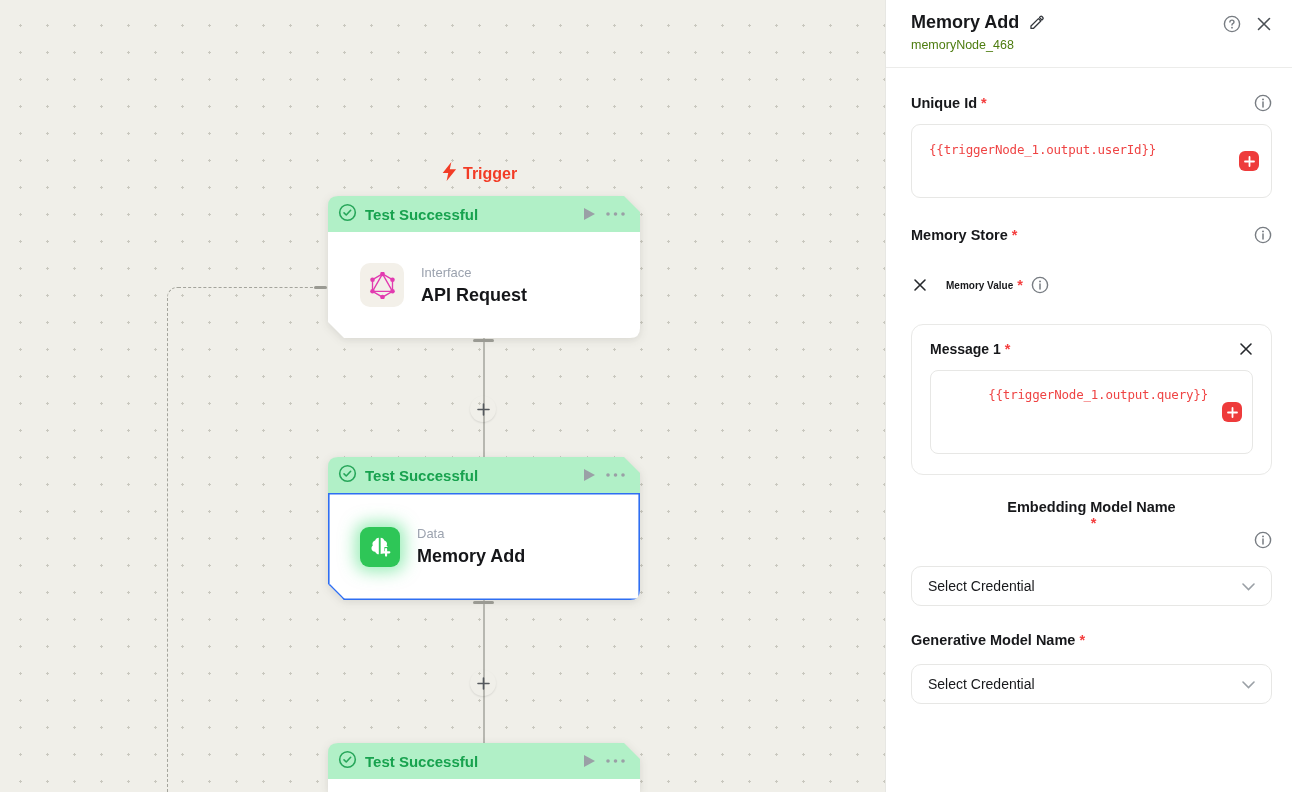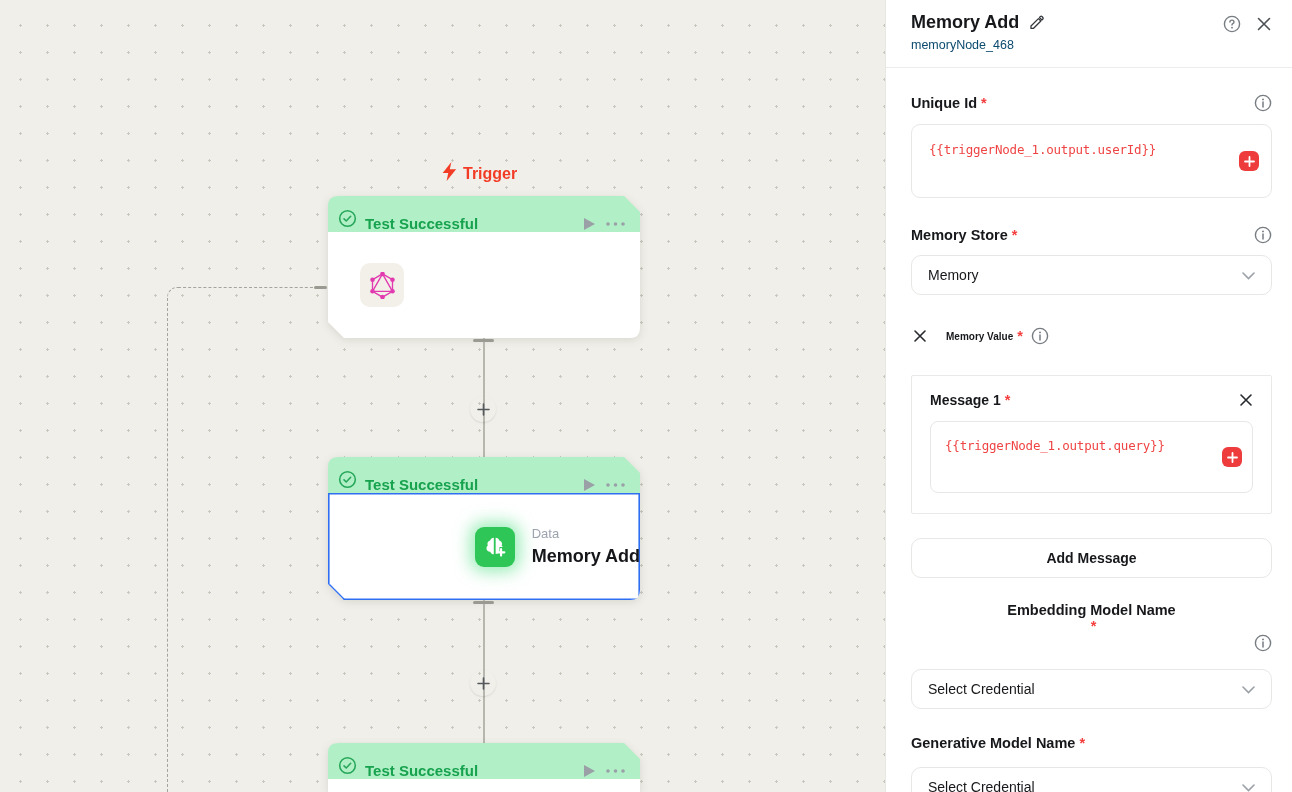--- a/index.html
+++ b/index.html
@@ -20,46 +20,46 @@
     border-left:1.6px dashed #a4a49c; border-top:1.6px dashed #a4a49c; border-top-left-radius:10px; }
   .dash-v { position:absolute; left:167px; top:298px; height:494px; border-left:1.6px dashed #a4a49c; }
 
   
   .trigger { position:absolute; left:441px; top:162px; display:flex; align-items:center; gap:6px;
     color:#f23c26; font-size:16px; font-weight:700; }
 
   
   .node { position:absolute; left:328px; width:312px; filter: drop-shadow(0 2px 4px rgba(40,40,30,.12)); }
   .node-shape { width:312px; height:100%; }
-  .node-header { height:36px; background:#b1f0c7; display:flex; align-items:flex-end; padding:0 14px 0 10px; gap:8px; }
+  .node-header { height:36px; background:#b1f0c7; display:flex; align-items:center; padding:0 14px 0 10px; gap:8px; }
   .status-text { font-size:15px; font-weight:600; color:#17a24e; }
   .header-actions { margin-left:auto; display:flex; align-items:center; gap:9px; }
   .node-body { background:#fff; display:flex; align-items:center; padding-left:32px; gap:17px; position:relative; }
   .node-cat { font-size:13px; color:#9ca3af; margin-bottom:5px; }
   .node-title { font-size:18px; font-weight:700; color:#151619; }
   .tile-api { width:44px; height:44px; background:#f3f0e9; border-radius:10px; display:flex; align-items:center; justify-content:center; }
   .tile-mem { width:40px; height:40px; background:#2ec657; border-radius:9px; display:flex; align-items:center; justify-content:center;
     box-shadow:0 0 16px 5px rgba(74,222,128,.55); }
-  .sel-body { box-shadow: inset 0 0 0 1.6px #2e6ef2; justify-content: flex-end; }
+  .sel-body { box-shadow: inset 0 0 0 1.6px #2e6ef2; }
   .sel-diag { position:absolute; left:-2.5px; bottom:6.7px; width:23px; height:1.6px; background:#2e6ef2; transform:rotate(45deg); }
 
   
   .cline { position:absolute; width:2px; background:#b7b7b0; left:483px; }
   .handle { position:absolute; height:3px; background:#9a9a93; border-radius:2px; }
   .plus-circle { position:absolute; left:470px; width:26px; height:26px; border-radius:50%; background:#fff;
     display:flex; align-items:center; justify-content:center; box-shadow:0 1px 2px rgba(0,0,0,.10); }
 
   
   .panel { position:absolute; left:885px; top:0; width:407px; height:792px; background:#fff;
     border-left:1px solid #e7e7e3; padding:12px 20px 0 25px; overflow:hidden; }
   .panel-top { display:flex; align-items:flex-start; }
   .panel-title-wrap { display:flex; align-items:center; gap:9px; }
   .panel-title { font-size:18px; font-weight:700; color:#17181b; }
   .panel-top-icons { margin-left:auto; display:flex; align-items:center; gap:15px; margin-top:3px; }
-  .panel-sub { font-size:12.5px; color:#0c4a6e; margin-top:5px; }
+  .panel-sub { font-size:12.5px; color:#4d7c0f; margin-top:5px; }
   .divider { border-top:1px solid #ececea; margin:15px -20px 0 -25px; }
 
   .label-row { display:flex; align-items:center; margin-top:26px; }
   .f-label { font-size:14.5px; font-weight:700; color:#17181b; }
   .req { color:#f43f3f; font-weight:700; margin-left:4px; font-size:14.5px; }
   .label-row .info { margin-left:auto; }
 
   .input-box { margin-top:12px; height:74px; border:1px solid #e7e7e5; border-radius:9px; background:#fff;
     position:relative; padding:15px 48px 0 17px; }
   .code-text { font-family:"DejaVu Sans Mono", monospace; font-size:12.5px; color:#ef4444; letter-spacing:-0.2px; }
@@ -69,25 +69,25 @@
   .select { margin-top:11px; height:40px; border:1px solid #e7e7e5; border-radius:10px; background:#fff;
     display:flex; align-items:center; padding:0 16px; cursor:pointer; }
   .select-text { font-size:14px; color:#17181b; }
   .select .chev { margin-left:auto; }
 
   .mv-row { display:flex; align-items:center; margin-top:32px; }
   .mv-row .x-btn { margin-left:2px; }
   .mv-label { margin-left:19px; font-size:10px; font-weight:700; color:#17181b; }
   .mv-row .info { margin-left:8px; }
 
-  .msg-card { margin-top:30px; border:1px solid #e9e9e7; border-radius:2px; padding:16px 18px 20px 18px; }
+  .msg-card { margin-top:30px; border:1px solid #e9e9e7; border-radius:12px; padding:16px 18px 20px 18px; }
   .msg-head { display:flex; align-items:center; }
   .msg-label { font-size:14px; font-weight:700; color:#17181b; }
   .msg-head .x-btn { margin-left:auto; }
-  .inner-box { margin-top:13px; height:72px; border:1px solid #e7e7e5; border-radius:8px; position:relative; padding:14px 44px 0 14px; }
+  .inner-box { margin-top:13px; height:84px; border:1px solid #e7e7e5; border-radius:8px; position:relative; padding:14px 44px 0 14px;text-align:right; }
   .inner-box .plus-btn { right:10px; }
 
   .add-msg-btn { margin-top:24px; width:100%; height:40px; border:1px solid #e7e7e5; border-radius:10px; background:#fff;
     font-size:14px; font-weight:600; color:#17181b; font-family:"Liberation Sans",sans-serif; cursor:pointer; }
 
   .icon-btn { background:none; border:none; padding:0; cursor:pointer; display:flex; align-items:center; }
 </style>
 </head>
 <body>
 
@@ -143,20 +143,24 @@
               <g fill="#e23bb0">
                 <circle cx="50" cy="7" r="8.5"></circle>
                   <circle cx="87" cy="28.5" r="8.5"></circle>
                   <circle cx="87" cy="71.5" r="8.5"></circle>
                 <circle cx="50" cy="93" r="8.5"></circle>
                   <circle cx="13" cy="71.5" r="8.5"></circle>
                   <circle cx="13" cy="28.5" r="8.5"></circle>
               </g>
             </svg>
           </span>
+          <span>
+            <div class="node-cat">Interface</div>
+            <div class="node-title">API Request</div>
+          </span>
         </div>
       </div>
     </div>
     <div class="handle" style="left:314px; top:286px; width:13px;"></div>
 
     <div class="cline" style="top:338px; height:119px;"></div>
     <div class="handle" style="left:473px; top:339px; width:21px;"></div>
     <button class="plus-circle icon-btn" style="top:396px;">
       <svg width="13" height="13" viewBox="0 0 13 13">
           <path d="M6.5 1v11M1 6.5h11" stroke="#55595e" stroke-width="1.6" stroke-linecap="round"></path>
@@ -299,28 +303,20 @@
       <span class="f-label">Memory Store</span>
       <span class="req">*</span>
       <button class="icon-btn info">
         <svg width="18" height="18" viewBox="0 0 18 18">
             <circle cx="9" cy="9" r="7.6" fill="none" stroke="#777c82" stroke-width="1.4"></circle>
             <circle cx="9" cy="5.4" r="0.95" fill="#777c82"></circle>
             <path d="M9 8v5" stroke="#777c82" stroke-width="1.5" stroke-linecap="round"></path>
           </svg>
       </button>
     </div>
-    <div class="select">
-      <span class="select-text">Memory</span>
-      <span class="chev">
-        <svg width="13" height="8" viewBox="0 0 13 8">
-            <path d="M1 1l5.5 5.5L12 1" fill="none" stroke="#9aa0a6" stroke-width="1.6" stroke-linecap="round"></path>
-          </svg>
-      </span>
-    </div>
 
     
     <div class="mv-row">
       <button class="icon-btn x-btn">
         <svg width="14" height="14" viewBox="0 0 14 14">
             <path d="M2 2l10 10M12 2L2 12" stroke="#26292d" stroke-width="1.6" stroke-linecap="round"></path>
           </svg>
       </button>
       <span class="mv-label">Memory Value</span>
       <span class="req">*</span>
@@ -347,21 +343,20 @@
       <div class="inner-box">
         <span class="code-text">{{triggerNode_1.output.query}}</span>
         <button class="plus-btn">
           <svg width="11" height="11" viewBox="0 0 11 11">
               <path d="M5.5 1v9M1 5.5h9" stroke="#fff" stroke-width="1.8" stroke-linecap="round"></path>
             </svg>
         </button>
       </div>
     </div>
 
-    <button class="add-msg-btn">Add Message</button>
 
     
     <div class="label-row" style="margin-top:24px;flex-direction:column;">
       <span class="f-label">Embedding Model Name</span>
       <span class="req">*</span>
       <button class="icon-btn info">
         <svg width="18" height="18" viewBox="0 0 18 18">
             <circle cx="9" cy="9" r="7.6" fill="none" stroke="#777c82" stroke-width="1.4"></circle>
             <circle cx="9" cy="5.4" r="0.95" fill="#777c82"></circle>
             <path d="M9 8v5" stroke="#777c82" stroke-width="1.5" stroke-linecap="round"></path>

